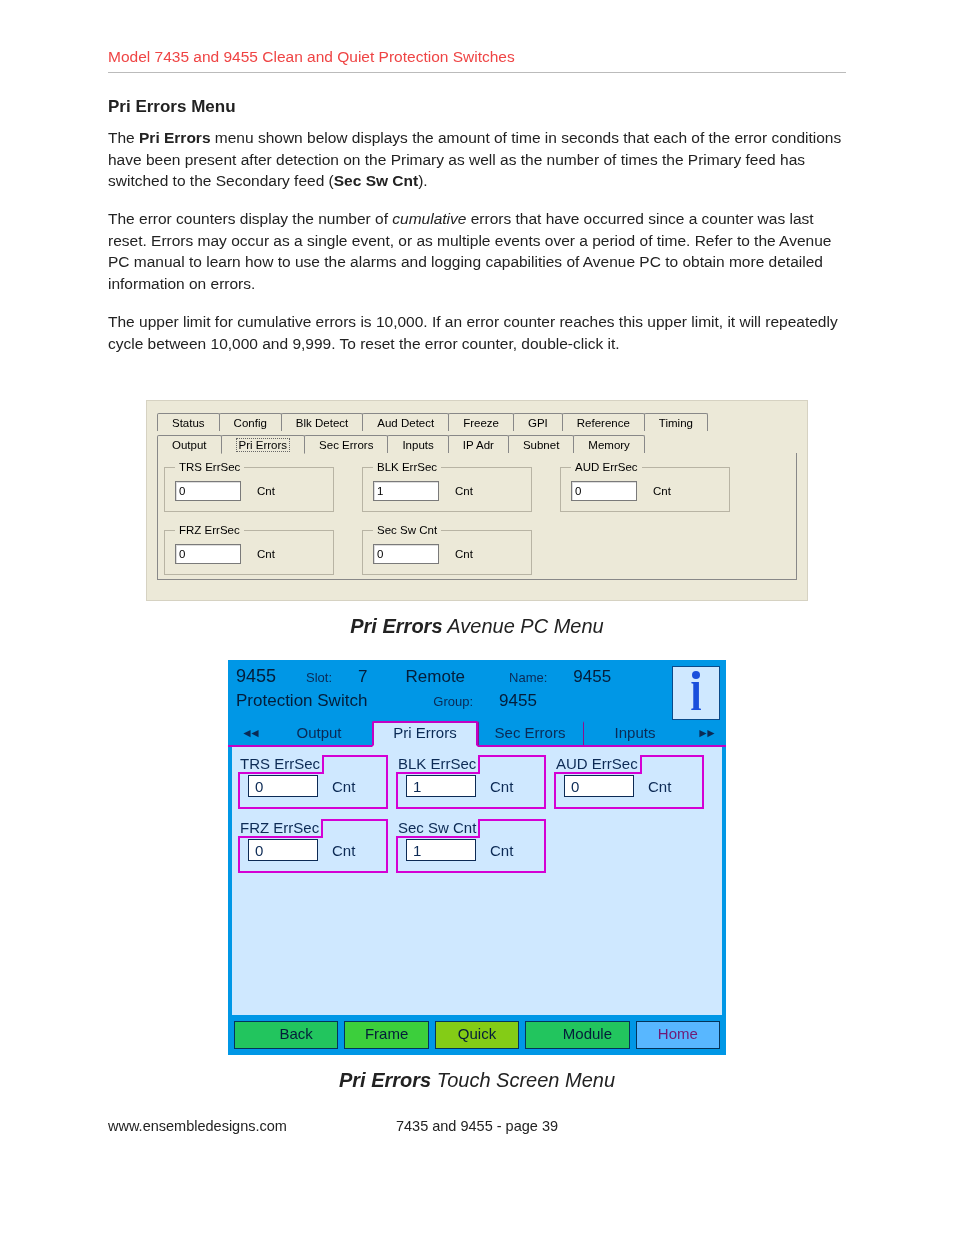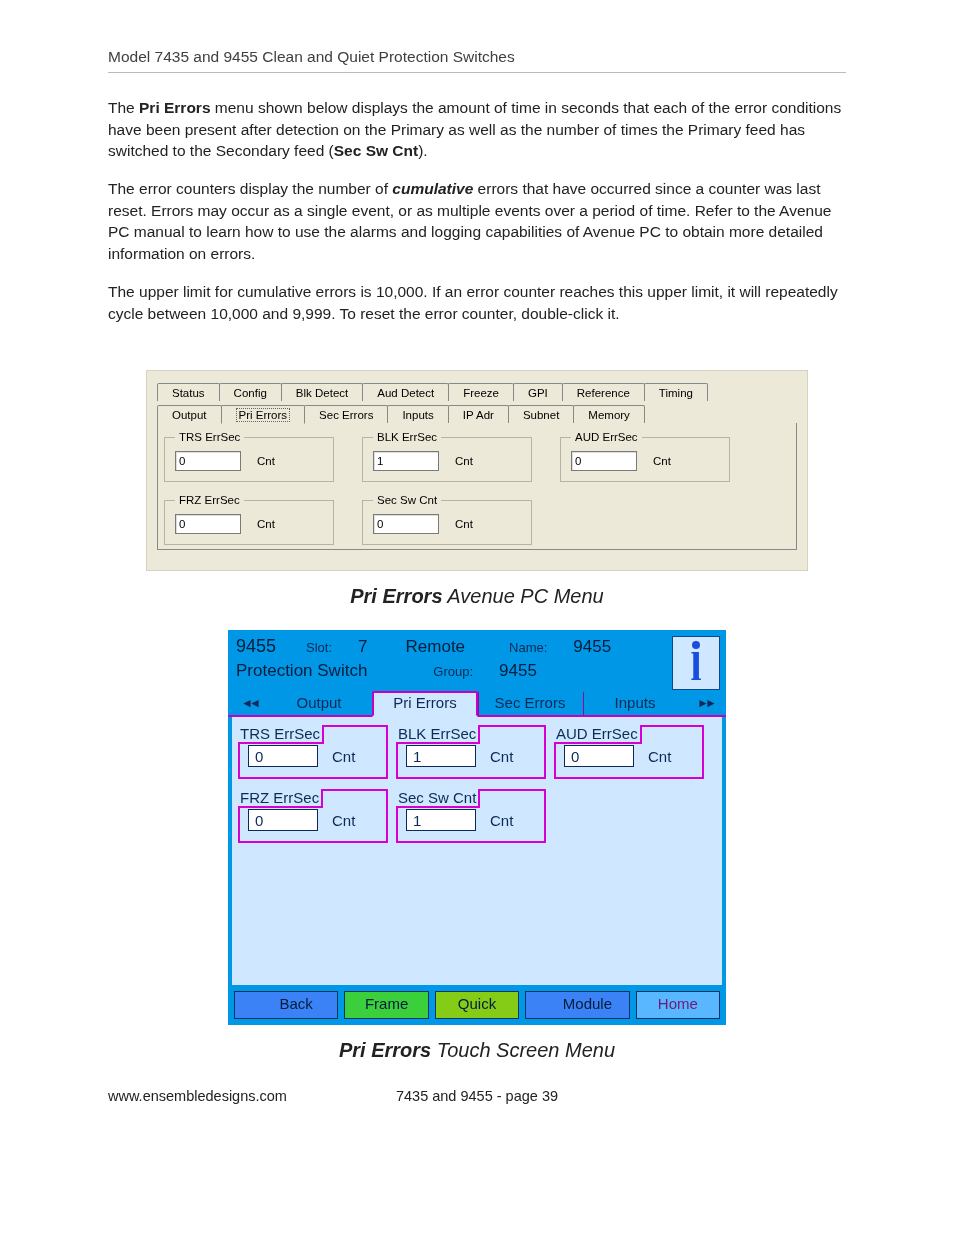--- a/index.html
+++ b/index.html
@@ -10,37 +10,37 @@
     background: #fff;
   }
   .page {
     width: 954px;
     margin: 0 auto;
     padding: 48px 108px 40px 108px;
     box-sizing: border-box;
   }
   .running-head {
     font-size: 15.5px;
-    color: #404040;
+    color: #ef4444;
     border-bottom: 1px solid #bbb;
     padding-bottom: 6px;
     margin-bottom: 24px;
   }
   h2 {
     font-size: 17px;
     font-weight: 700;
     margin: 8px 0 10px 0;
   }
   p.body {
     font-size: 15.5px;
     line-height: 1.4;
     margin: 0 0 16px 0;
   }
   p.body b { font-weight: 700; }
-  .italic { font-style: italic; font-weight: bold; }
+  .italic { font-style: italic; }
   .caption {
     text-align: center;
     font-size: 20px;
     margin: 14px 0 22px 0;
   }
   .caption .lead { font-style: italic; font-weight: 700; }
   .caption .rest { font-style: italic; }
 
   
   .pcmenu {
@@ -243,21 +243,21 @@
   }
   .fbtn {
     flex: 1;
     height: 26px;
     border: 1px solid #04345a;
     font-size: 15px;
     text-align: center;
     line-height: 24px;
     color: #041d3a;
   }
-  .fbtn.yellow { background: #3b82f6; padding-left: 20px; }
+  .fbtn.yellow { background: #22c55e; padding-left: 20px; }
   .fbtn.green  { background: #3ccf3c; }
   .fbtn.orange { background: #84cc16; }
   .fbtn.blue   { background: #58b7ff; color:#701a75; }
 
   .page-footer {
     display: flex;
     justify-content: space-between;
     font-size: 14.5px;
     margin-top: 26px;
     color: #222;
@@ -266,20 +266,21 @@
   .page-footer .center { flex:1; text-align:center; }
   .page-footer .left { text-align:left; width: 220px;}
   .page-footer .right { width: 220px; }
 </style>
 </head>
 <body>
 
 <div class="page">
   <div class="running-head">Model 7435 and 9455 Clean and Quiet Protection Switches</div>
 
+  <h2>Pri Errors Menu</h2>
 
   <p class="body">
     <span>The </span><b>Pri Errors</b><span> menu shown below displays the amount of time in seconds that each of the error conditions have been present after detection on the Primary as well as the number of times the Primary feed has switched to the Secondary feed (</span><b>Sec Sw Cnt</b><span>).</span>
   </p>
 
   <p class="body">
     <span>The error counters display the number of </span><span class="italic">cumulative</span><span> errors that have occurred since a counter was last reset. Errors may occur as a single event, or as multiple events over a period of time. Refer to the Avenue PC manual to learn how to use the alarms and logging capabilities of Avenue PC to obtain more detailed information on errors.</span>
   </p>
 
   <p class="body">The upper limit for cumulative errors is 10,000. If an error counter reaches this upper limit, it will repeatedly cycle between 10,000 and 9,999. To reset the error counter, double-click it.</p>

